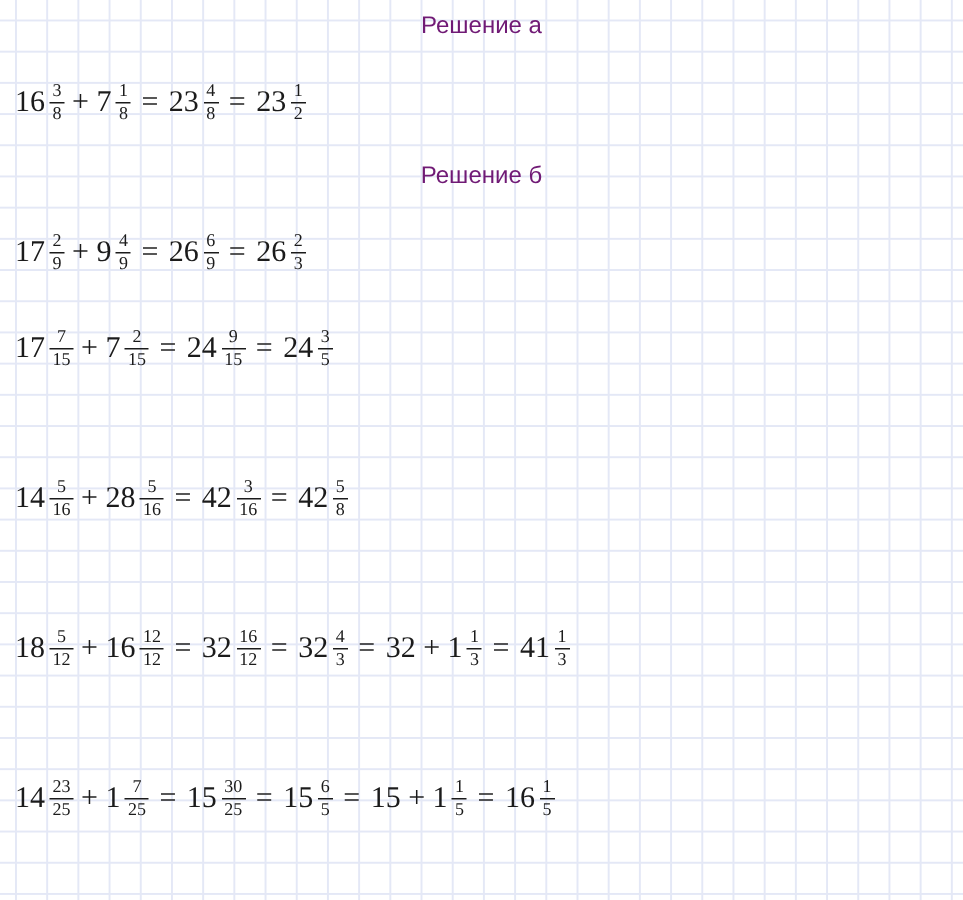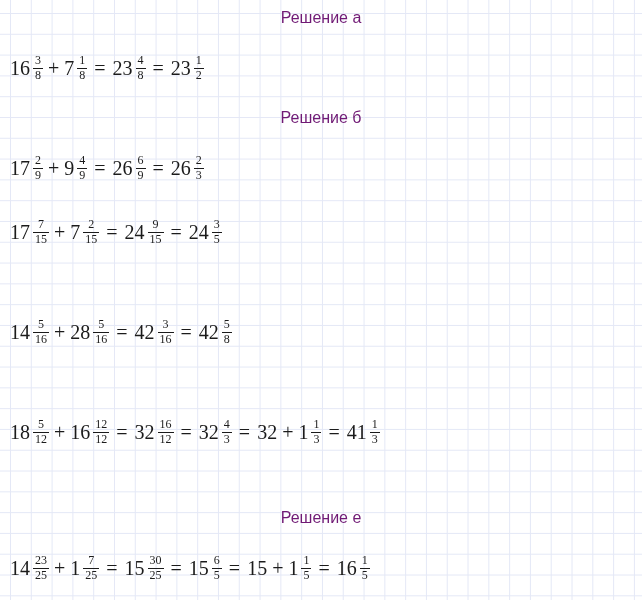--- a/index.html
+++ b/index.html
@@ -227,21 +227,20 @@
         <span class="op op-eq">=</span>
         <span class="num">41</span>
         <span class="frac">
           <span class="fnum">1</span>
           <span class="fden">3</span>
         </span>
       </div>
   </section>
 
   <section class="solution">
-    <h2 class="solution-title">Решение е</h2>
     <div class="equation">
         <span class="num">14</span>
         <span class="frac">
           <span class="fnum">23</span>
           <span class="fden">25</span>
         </span>
         <span class="op op-plus">+</span>
         <span class="num">1</span>
         <span class="frac">
           <span class="fnum">7</span>

